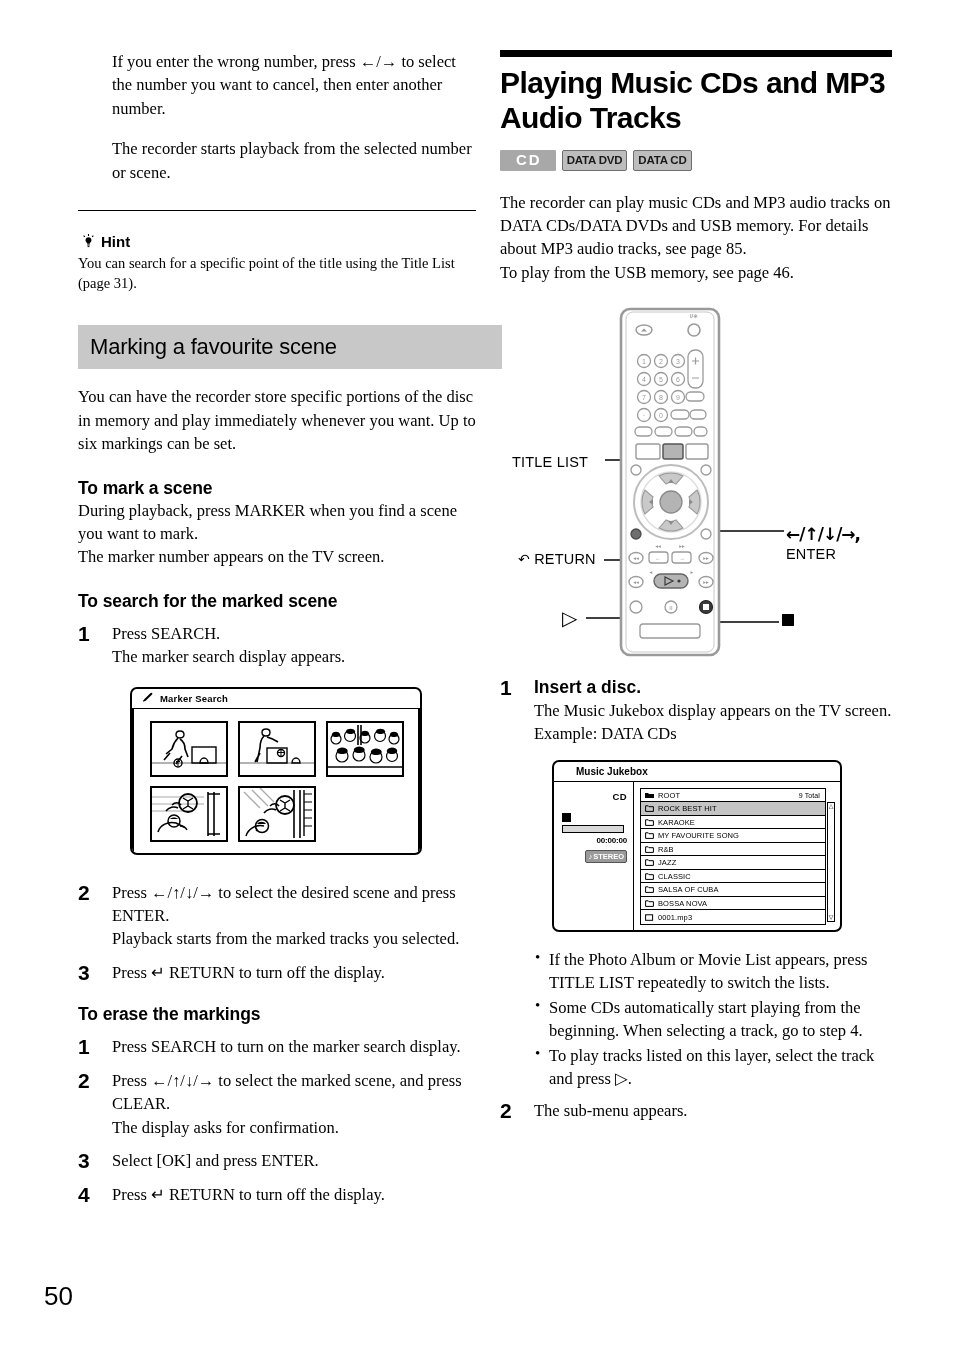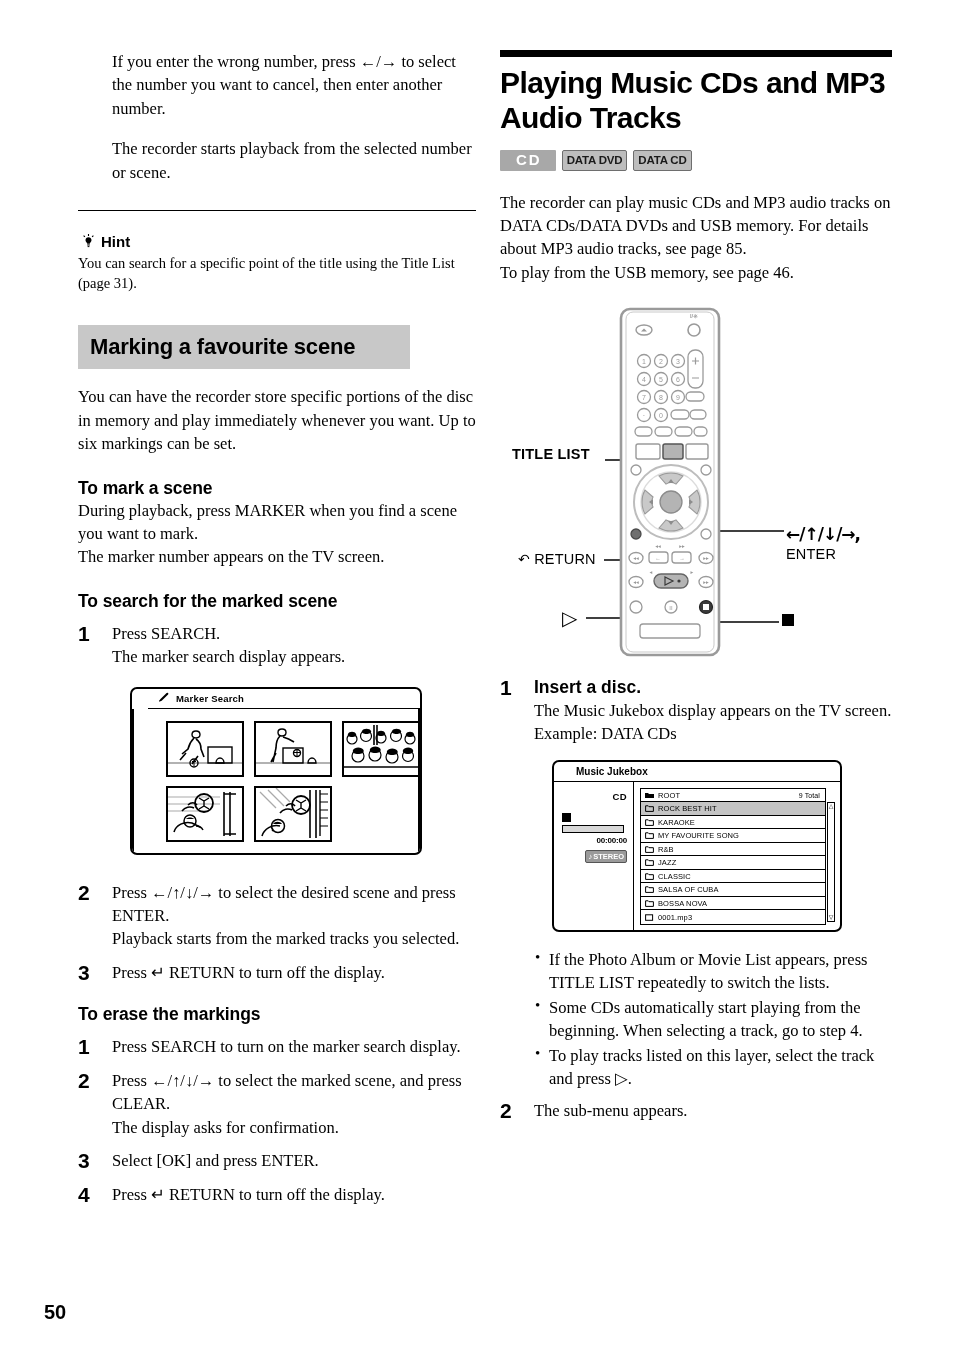--- a/index.html
+++ b/index.html
@@ -74,25 +74,25 @@
     font-family: "Liberation Serif", serif;
     font-size: 14.5px;
     line-height: 1.35;
     margin: 0;
   }
 
   
   .section-bar {
     background: #c8c8c8;
     font-family: "Liberation Sans", sans-serif;
-    font-weight: bold;
+    font-weight: normal;
     font-size: 22px;
     letter-spacing: -0.2px;
     padding: 9px 15px 9px 12px;
-    width: 332px;
+    width: 424px;
     box-sizing: border-box;
   }
 
   
   .sub-head {
     font-family: "Liberation Sans", sans-serif;
     font-weight: bold;
     font-size: 17.5px;
     margin: 0;
     letter-spacing: -0.1px;
@@ -190,21 +190,20 @@
   }
   .ms-window {
     border: 2.4px solid #000;
     border-radius: 7px;
     background: #fff;
     box-sizing: border-box;
     width: 292px;
     height: 168px;
     position: relative;
     overflow: hidden;
-    padding-left: 16px;
   }
   .ms-titlebar {
     height: 20px;
     border-bottom: 1.8px solid #000;
     display: flex;
     align-items: center;
     gap: 6px;
     padding-left: 10px;
     box-sizing: border-box;
   }
@@ -414,24 +413,24 @@
     position: absolute;
     left: 1px;
     top: -1px;
     font-size: 15px;
   }
 
   
   .page-num {
     position: absolute;
     left: 44px;
-    bottom: 28px;
-    font-family: "Liberation Sans", sans-serif;
-    font-weight: bold;
-    font-size: 20px;
+    bottom: 40px;
+    font-family: "Liberation Sans", sans-serif;
+    font-weight: normal;
+    font-size: 26px;
   }
 
   .arrow-glyph {
     font-family: "DejaVu Sans", sans-serif;
     font-size: 15px;
     letter-spacing: -1px;
   }
   .play-glyph {
     font-family: "DejaVu Sans", sans-serif;
     font-size: 15px;
@@ -691,21 +690,21 @@
       <span class="badge badge-outline">DATA CD</span>
     </div>
 
     <div style="height:20px"></div>
 
     <p class="body-text" style="white-space:pre-line">The recorder can play music CDs and MP3 audio tracks on DATA CDs/DATA DVDs and USB memory. For details about MP3 audio tracks, see page 85.
 To play from the USB memory, see page 46.</p>
 
     <div class="remote-wrap">
 
-      <span class="remote-label" style="left:12px; top:140px;font-weight:bold;">TITLE LIST</span>
+      <span class="remote-label" style="left:12px; top:148px;">TITLE LIST</span>
       <svg style="position:absolute; left:105px; top:148px;" width="80" height="14">
         <path d="M0 6 H62 V13" stroke="#000" stroke-width="1.4" fill="none"></path>
       </svg>
 
       <span class="remote-label" style="left:18px; top:245px;">
         <span class="return-glyph">↶</span>
         <span>RETURN</span>
       </span>
       <svg style="position:absolute; left:104px; top:251px;" width="36" height="6">
         <path d="M0 3 H34" stroke="#000" stroke-width="1.4" fill="none"></path>

